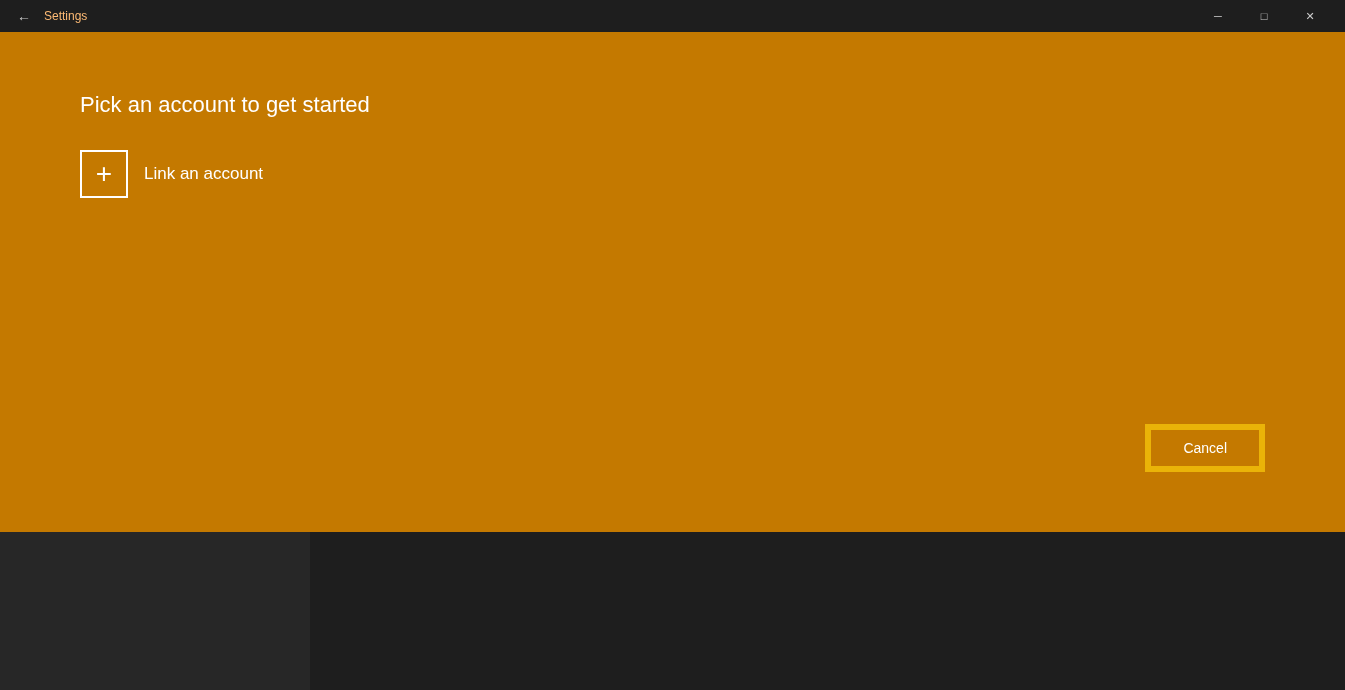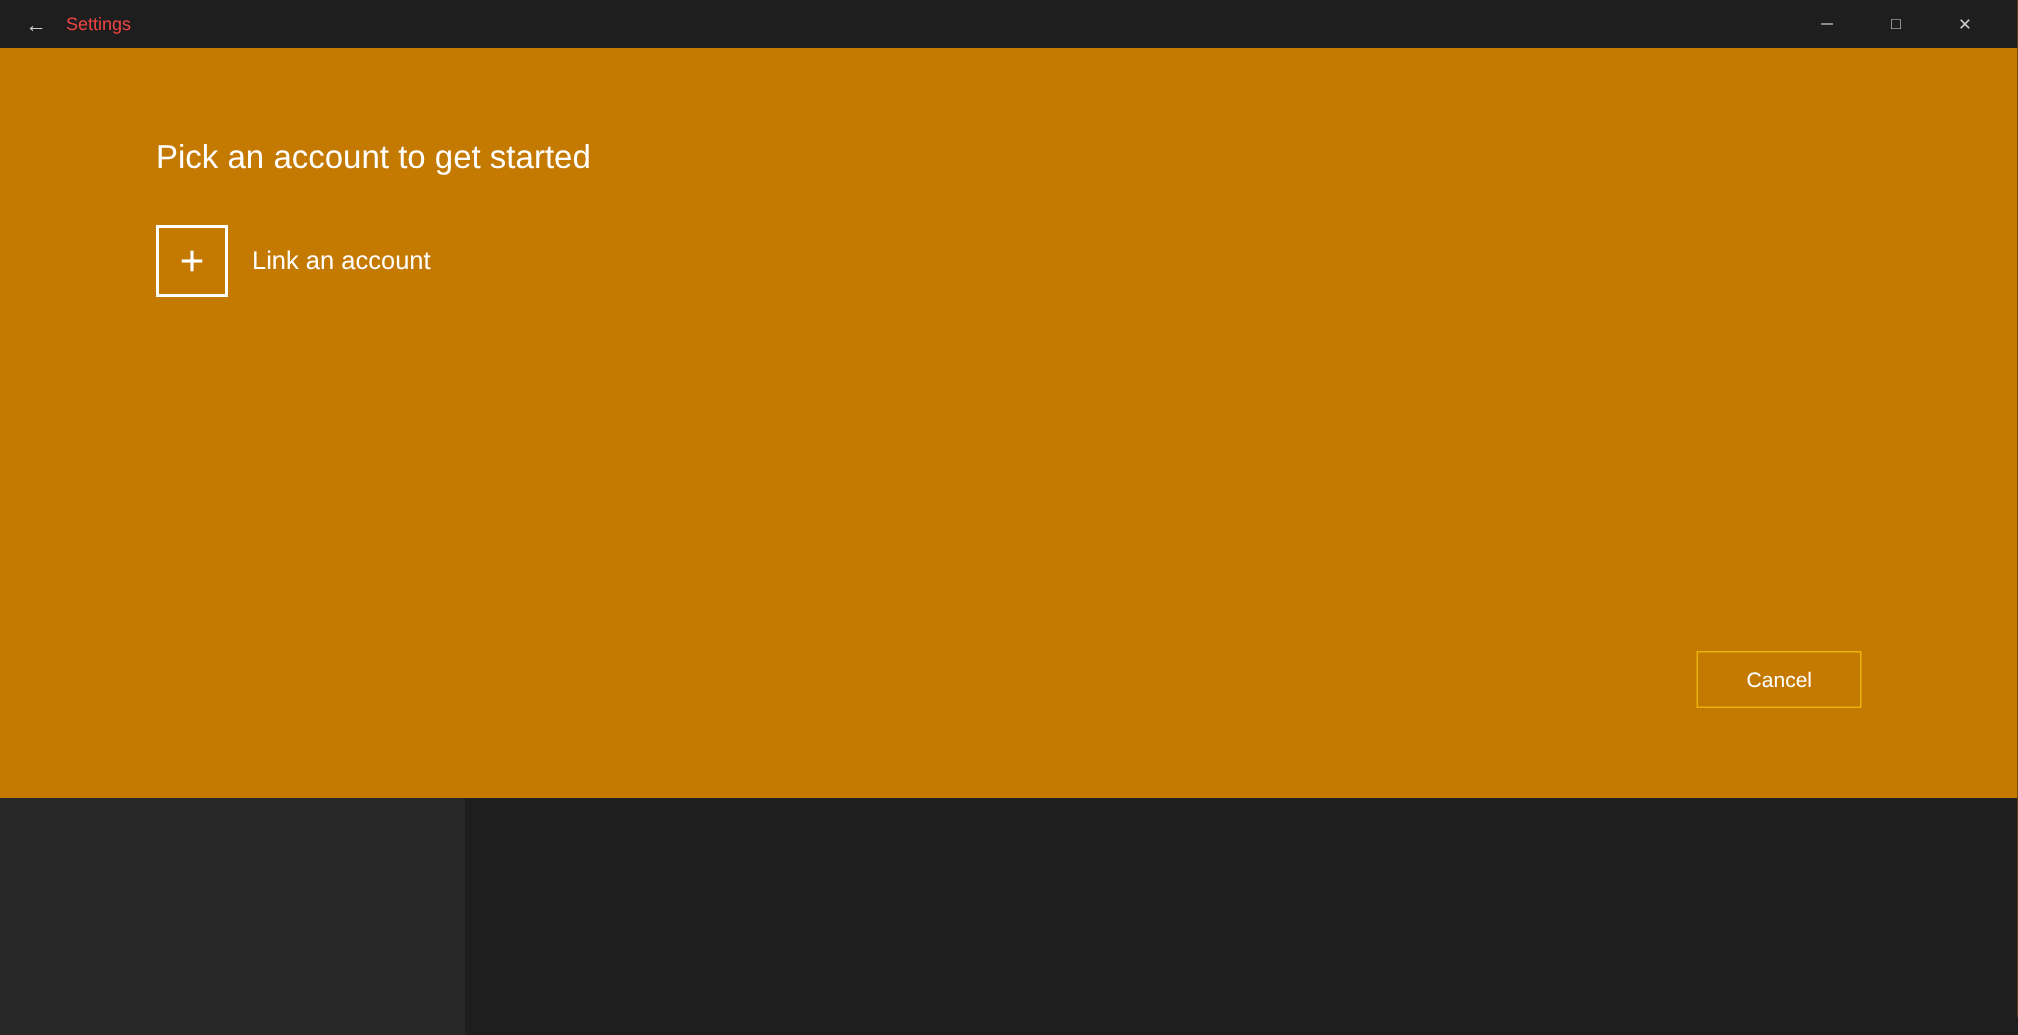--- a/index.html
+++ b/index.html
@@ -27,21 +27,21 @@
     .titlebar-back {
       width: 24px; height: 24px;
       display: flex; align-items: center; justify-content: center;
       cursor: pointer;
       color: #ccc;
       font-size: 14px;
     }
     .titlebar-title {
       margin-left: 8px;
       font-size: 12px;
-      color: #ef4444;
+      color: #fdba74;
     }
     .titlebar-controls {
       margin-left: auto;
       display: flex;
       gap: 0;
     }
     .titlebar-btn {
       width: 46px; height: 32px;
       display: flex; align-items: center; justify-content: center;
       cursor: pointer;
@@ -208,21 +208,21 @@
     .overlay {
       position: absolute;
       top: 32px; left: 0; right: 0;
       height: 500px;
       background: #c47900;
       z-index: 50;
       display: flex;
       flex-direction: column;
       justify-content: center;
       align-items: flex-start;
-      padding: 60px 104px;
+      padding: 60px 80px;
     }
     .overlay-title {
       font-size: 22px;
       font-weight: 400;
       color: #ffffff;
       margin-bottom: 32px;
     }
     .link-account-row {
       display: flex;
       align-items: center;
@@ -245,21 +245,21 @@
       color: #ffffff;
     }
     .cancel-btn-row {
       width: 100%;
       display: flex;
       justify-content: flex-end;
       margin-top: 80px;
     }
     .cancel-btn {
       background: transparent;
-      border: 1px solid #eab308;
+      border: 6px solid #eab308;
       color: #ffffff;
       padding: 10px 32px;
       font-size: 14px;
       cursor: pointer;
       min-width: 100px;
     }
 
     
     .icon-home::before { content: '⌂'; }
     .icon-update::before { content: '↻'; }

